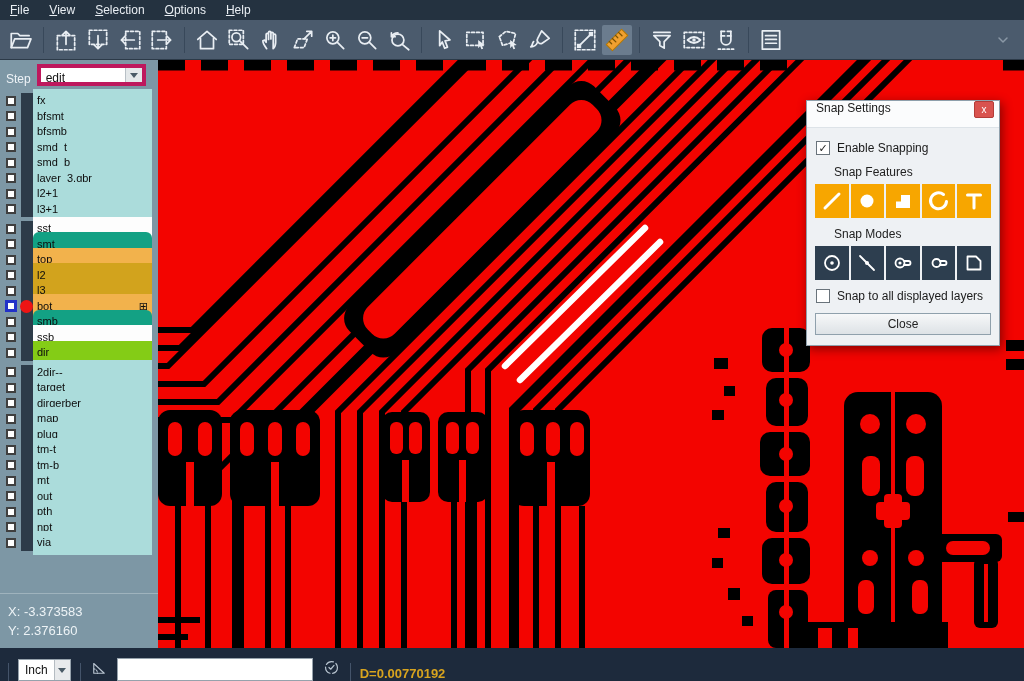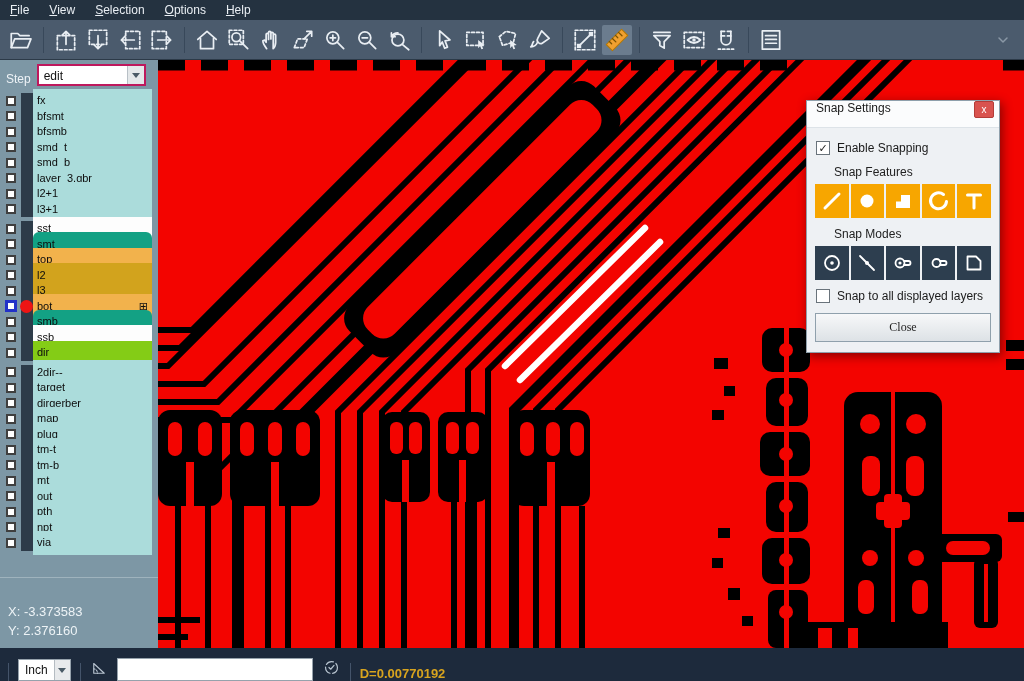--- a/index.html
+++ b/index.html
@@ -18,21 +18,21 @@
   .tbtn svg { stroke:#e9eef3; fill:none; stroke-width:1.6; stroke-linecap:round; stroke-linejoin:round; }
   .tsep { width:1px; height:26px; background:#38485a; margin:0 5px; }
   .tb-overflow { margin-left:auto; }
 
   
   .main { display:flex; height:588px; }
 
   
   .sidebar { width:158px; background:#7d97a5; position:relative; flex:none; }
   .steprow { height:30px; display:flex; align-items:flex-end; gap:6px; padding:4px 12px 4px 6px; color:#eef3f7; font-size:12px; }
-  .combo { flex:1; height:22px; background:#fff; border:2px solid #be185d; display:flex; align-items:stretch; }
+  .combo { flex:1; height:22px; background:#fff; border:4px solid #be185d; display:flex; align-items:stretch; }
   .combo .cval { flex:1; font-size:12px; color:#111; padding:3px 0 0 5px; }
   .combo .cbtn { width:17px; background:#e4e8ea; border-left:1px solid #b8c0c6; display:grid; place-items:center; }
   .caret { width:0; height:0; border-left:4px solid transparent; border-right:4px solid transparent; border-top:5px solid #4a5a66; }
 
   .layers { margin-top:3px; }
   .lrow { height:15.5px; display:flex; align-items:center; position:relative; }
   .cbcell { width:21px; display:flex; justify-content:center; flex:none; }
   .cb { width:10px; height:10px; background:#fff; border:2px solid #3f3f3f; }
   .strip { width:12px; align-self:stretch; background:#2d3b49; flex:none; }
   .lbl { width:119px; height:13.5px; font-size:11px; line-height:13px; color:#0d0d0d; padding:12px 4px; display:flex; justify-content:space-between; align-items:center; }
@@ -40,21 +40,21 @@
   .lbl[data-color="white"] { background:#fdfdfd; }
   .lbl[data-color="green"] { background:#13a184;border-radius:6px; }
   .lbl[data-color="amber"] { background:#f2b24c; }
   .lbl[data-color="gold"]  { background:#d2a31d; }
   .lbl[data-color="gray"]  { background:#84cc16; }
   .lgap { height:4px; }
   .lrow.active .cb { width:12px; height:12px; border:3px solid #2231c8; }
   .dot { position:absolute; left:20px; top:1px; width:13px; height:13px; border-radius:50%; background:#ee1414; z-index:2; }
   .grid-glyph { font-size:11px; line-height:1; color:#111; }
 
-  .coords { position:absolute; left:0; right:0; bottom:0; padding:24px 8px 8px; border-top:1px solid #9fb3bd; color:#edf3f6; font-size:13px; line-height:19px; }
+  .coords { position:absolute; left:0; right:0; bottom:0; padding:8px 8px 8px; border-top:1px solid #9fb3bd; color:#edf3f6; font-size:13px; line-height:19px; }
 
   
   .canvas { flex:1; position:relative; background:#f30400; overflow:hidden; cursor:crosshair; }
   .canvas svg { position:absolute; left:0; top:0; }
 
   
   .statusbar { height:33px; background:#1d2a3c; display:flex; align-items:flex-end; padding:0 8px; gap:9px; color:#cdd6e0; }
   .vsep { width:1px; height:18px; background:#44546a; }
   .unit-combo { height:22px; background:#fff; border:1px solid #96a2ac; display:flex; align-items:stretch; }
   .unit-combo .uval { font-size:12px; color:#111; padding:3px 6px 0 6px; }
@@ -68,21 +68,21 @@
   .dlg-x { width:20px; height:17px; background:#d9534f; color:#fff; border:1px solid #b43c38; font-size:10px; line-height:1; display:grid; place-items:center; border-radius:2px; cursor:pointer; font-family:"Liberation Sans",sans-serif; }
   .dlg-body { padding:8px 8px 10px; }
   .chk-row { display:flex; align-items:center; gap:7px; margin:5px 1px 10px; cursor:default; }
   .chk { width:14px; height:14px; background:#fff; border:1px solid #69737b; font-size:11px; line-height:12px; text-align:center; color:#1a1a1a; flex:none; }
   .dlg-label { margin:3px 19px 5px; color:#222; }
   .btn-row { display:flex; gap:2px; margin-bottom:9px; }
   .fbtn { width:34px; height:34px; background:#f7a600; display:grid; place-items:center; cursor:pointer; }
   .fbtn svg { stroke:#fff; fill:none; stroke-width:3; stroke-linecap:round; }
   .mbtn { width:34px; height:34px; background:#2d3e4f; display:grid; place-items:center; cursor:pointer; }
   .mbtn svg { stroke:#fff; fill:none; stroke-width:1.8; stroke-linecap:round; stroke-linejoin:round; }
-  .dlg-close { display:block; width:100%; height:29px; margin-top:9px; background:linear-gradient(#f7f8f9,#dde2e6); border:1px solid #8fa0ac; font-size:12px; color:#222; font-family:Liberation Serif, serif; cursor:pointer; }
+  .dlg-close { display:block; width:100%; height:22px; margin-top:9px; background:linear-gradient(#f7f8f9,#dde2e6); border:1px solid #8fa0ac; font-size:12px; color:#222; font-family:Liberation Sans, sans-serif; cursor:pointer; }
 
   .sb-icon svg { stroke:#b8c4d0; fill:none; stroke-width:1.5; stroke-linecap:round; stroke-linejoin:round; }
 </style>
 </head>
 <body>
 
 <div class="app">
 
   <div class="menubar">
     <span class="mi"><span class="u">F</span><span>ile</span></span>

